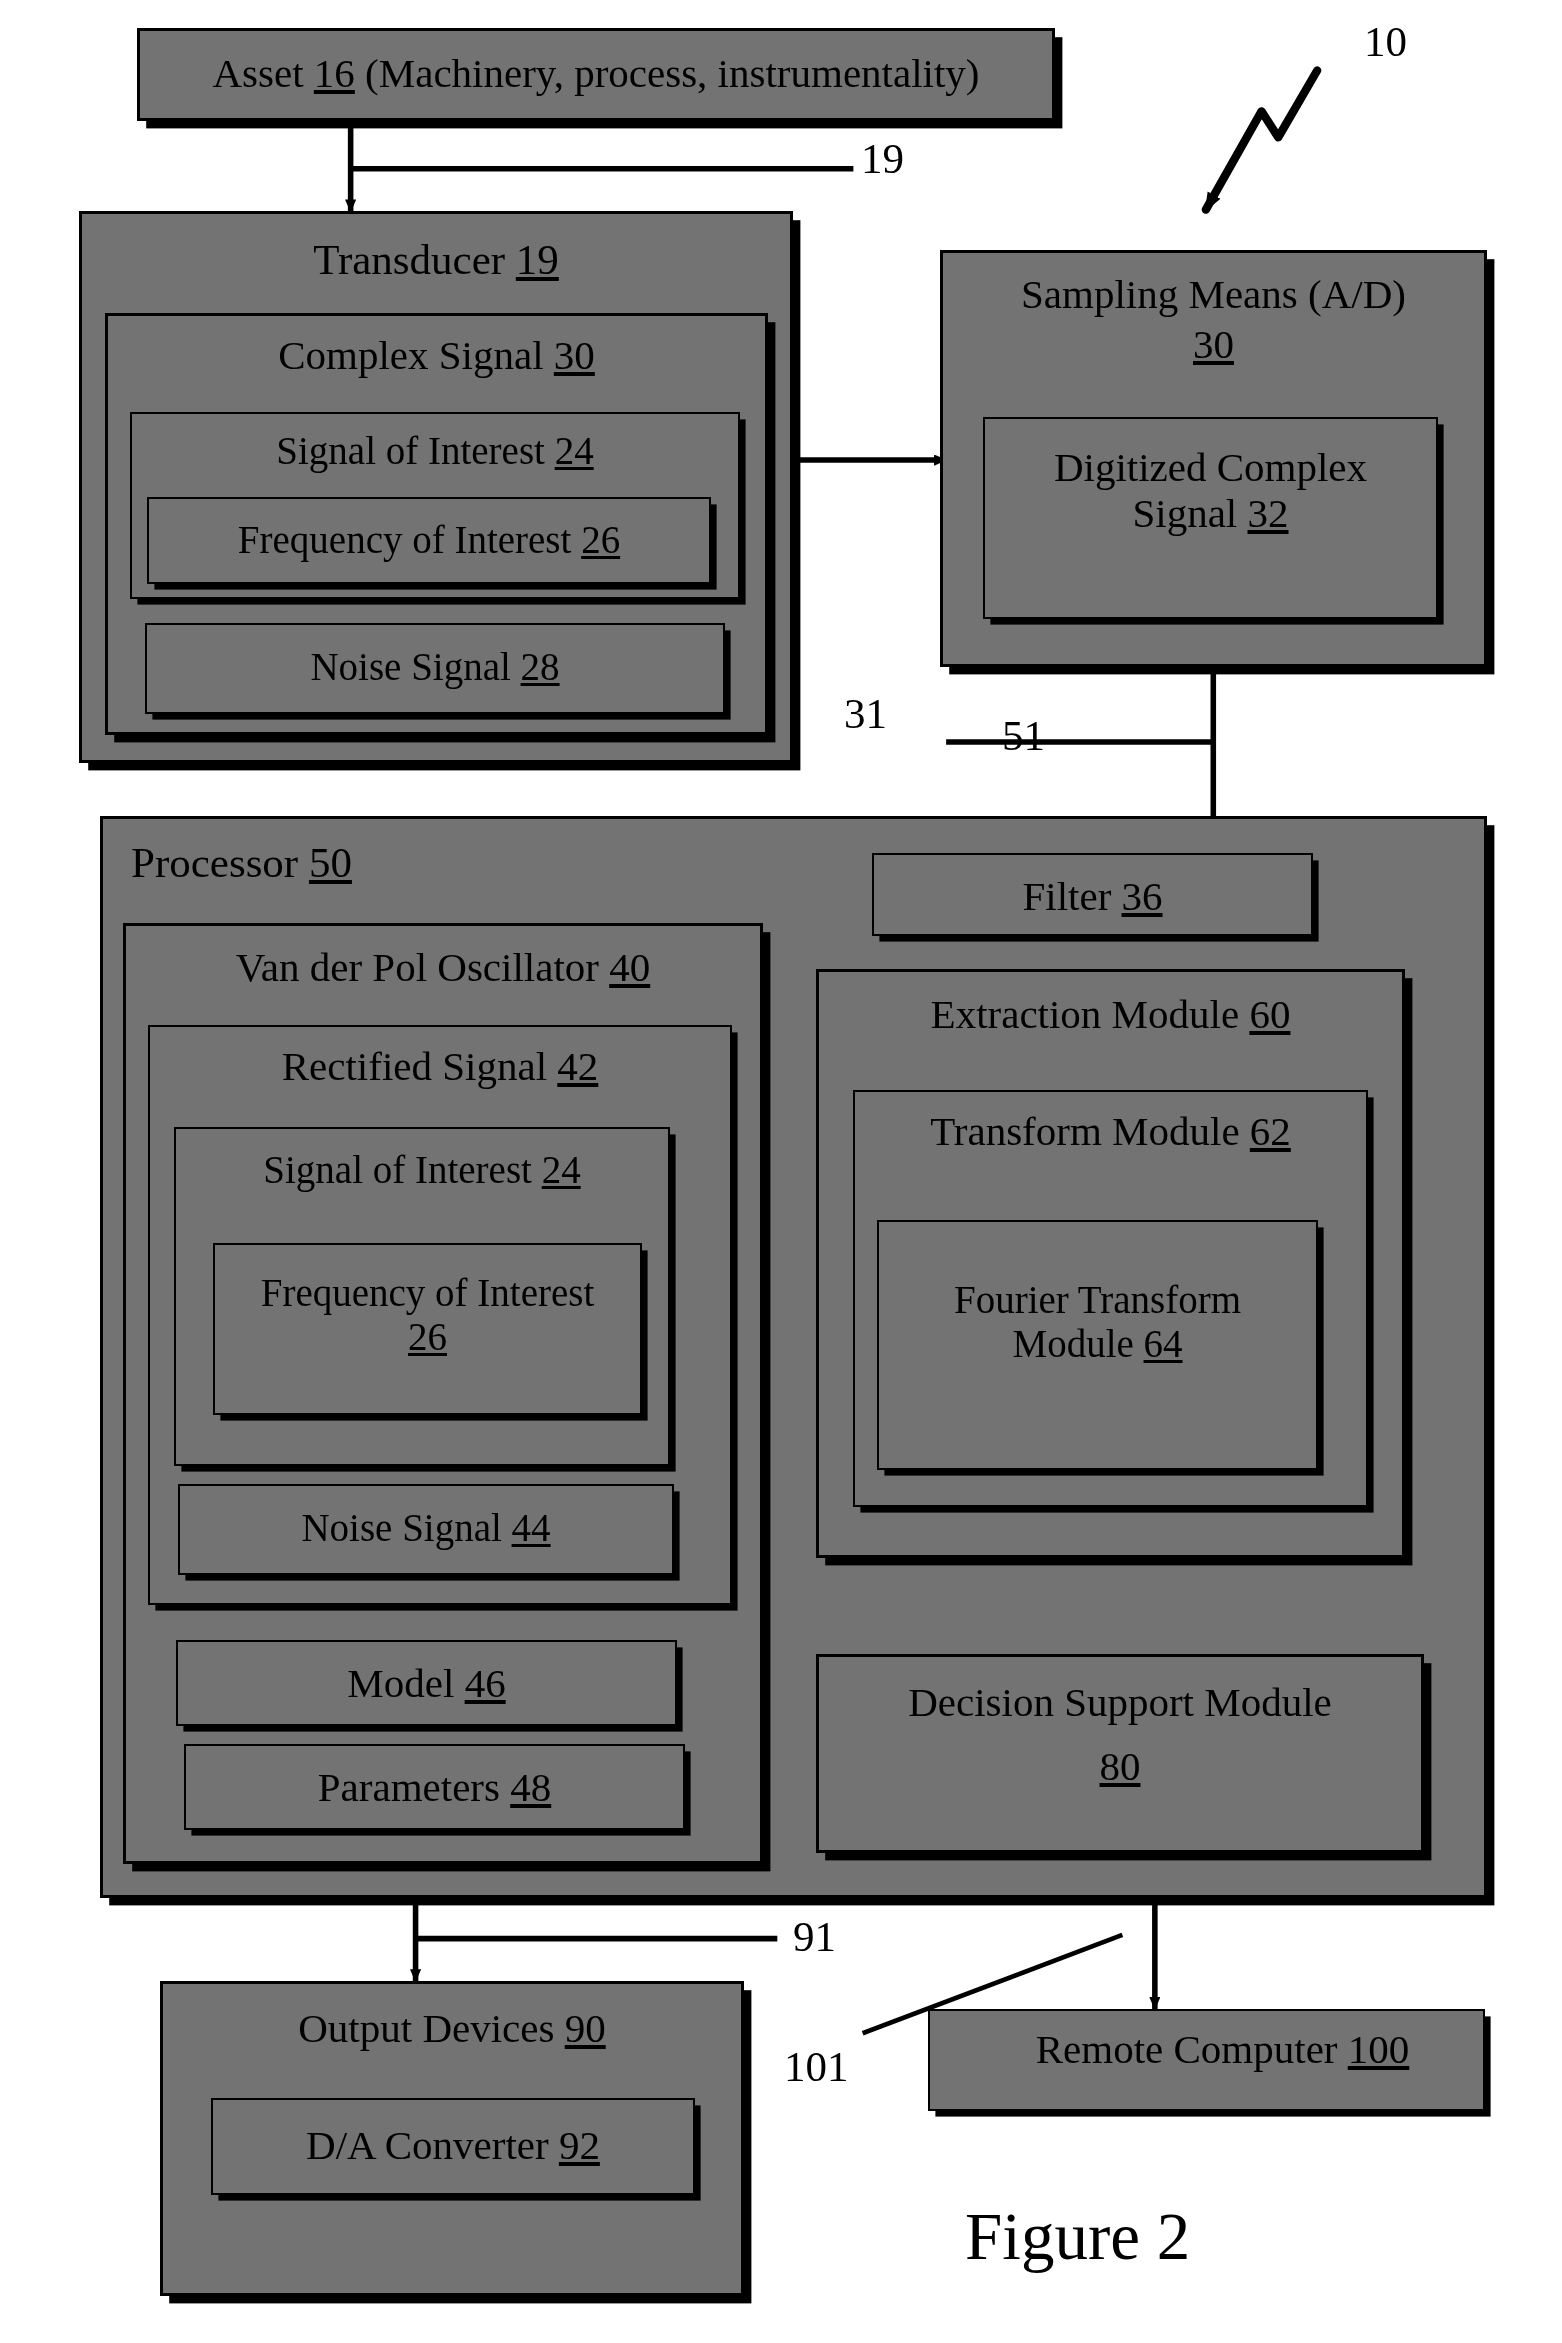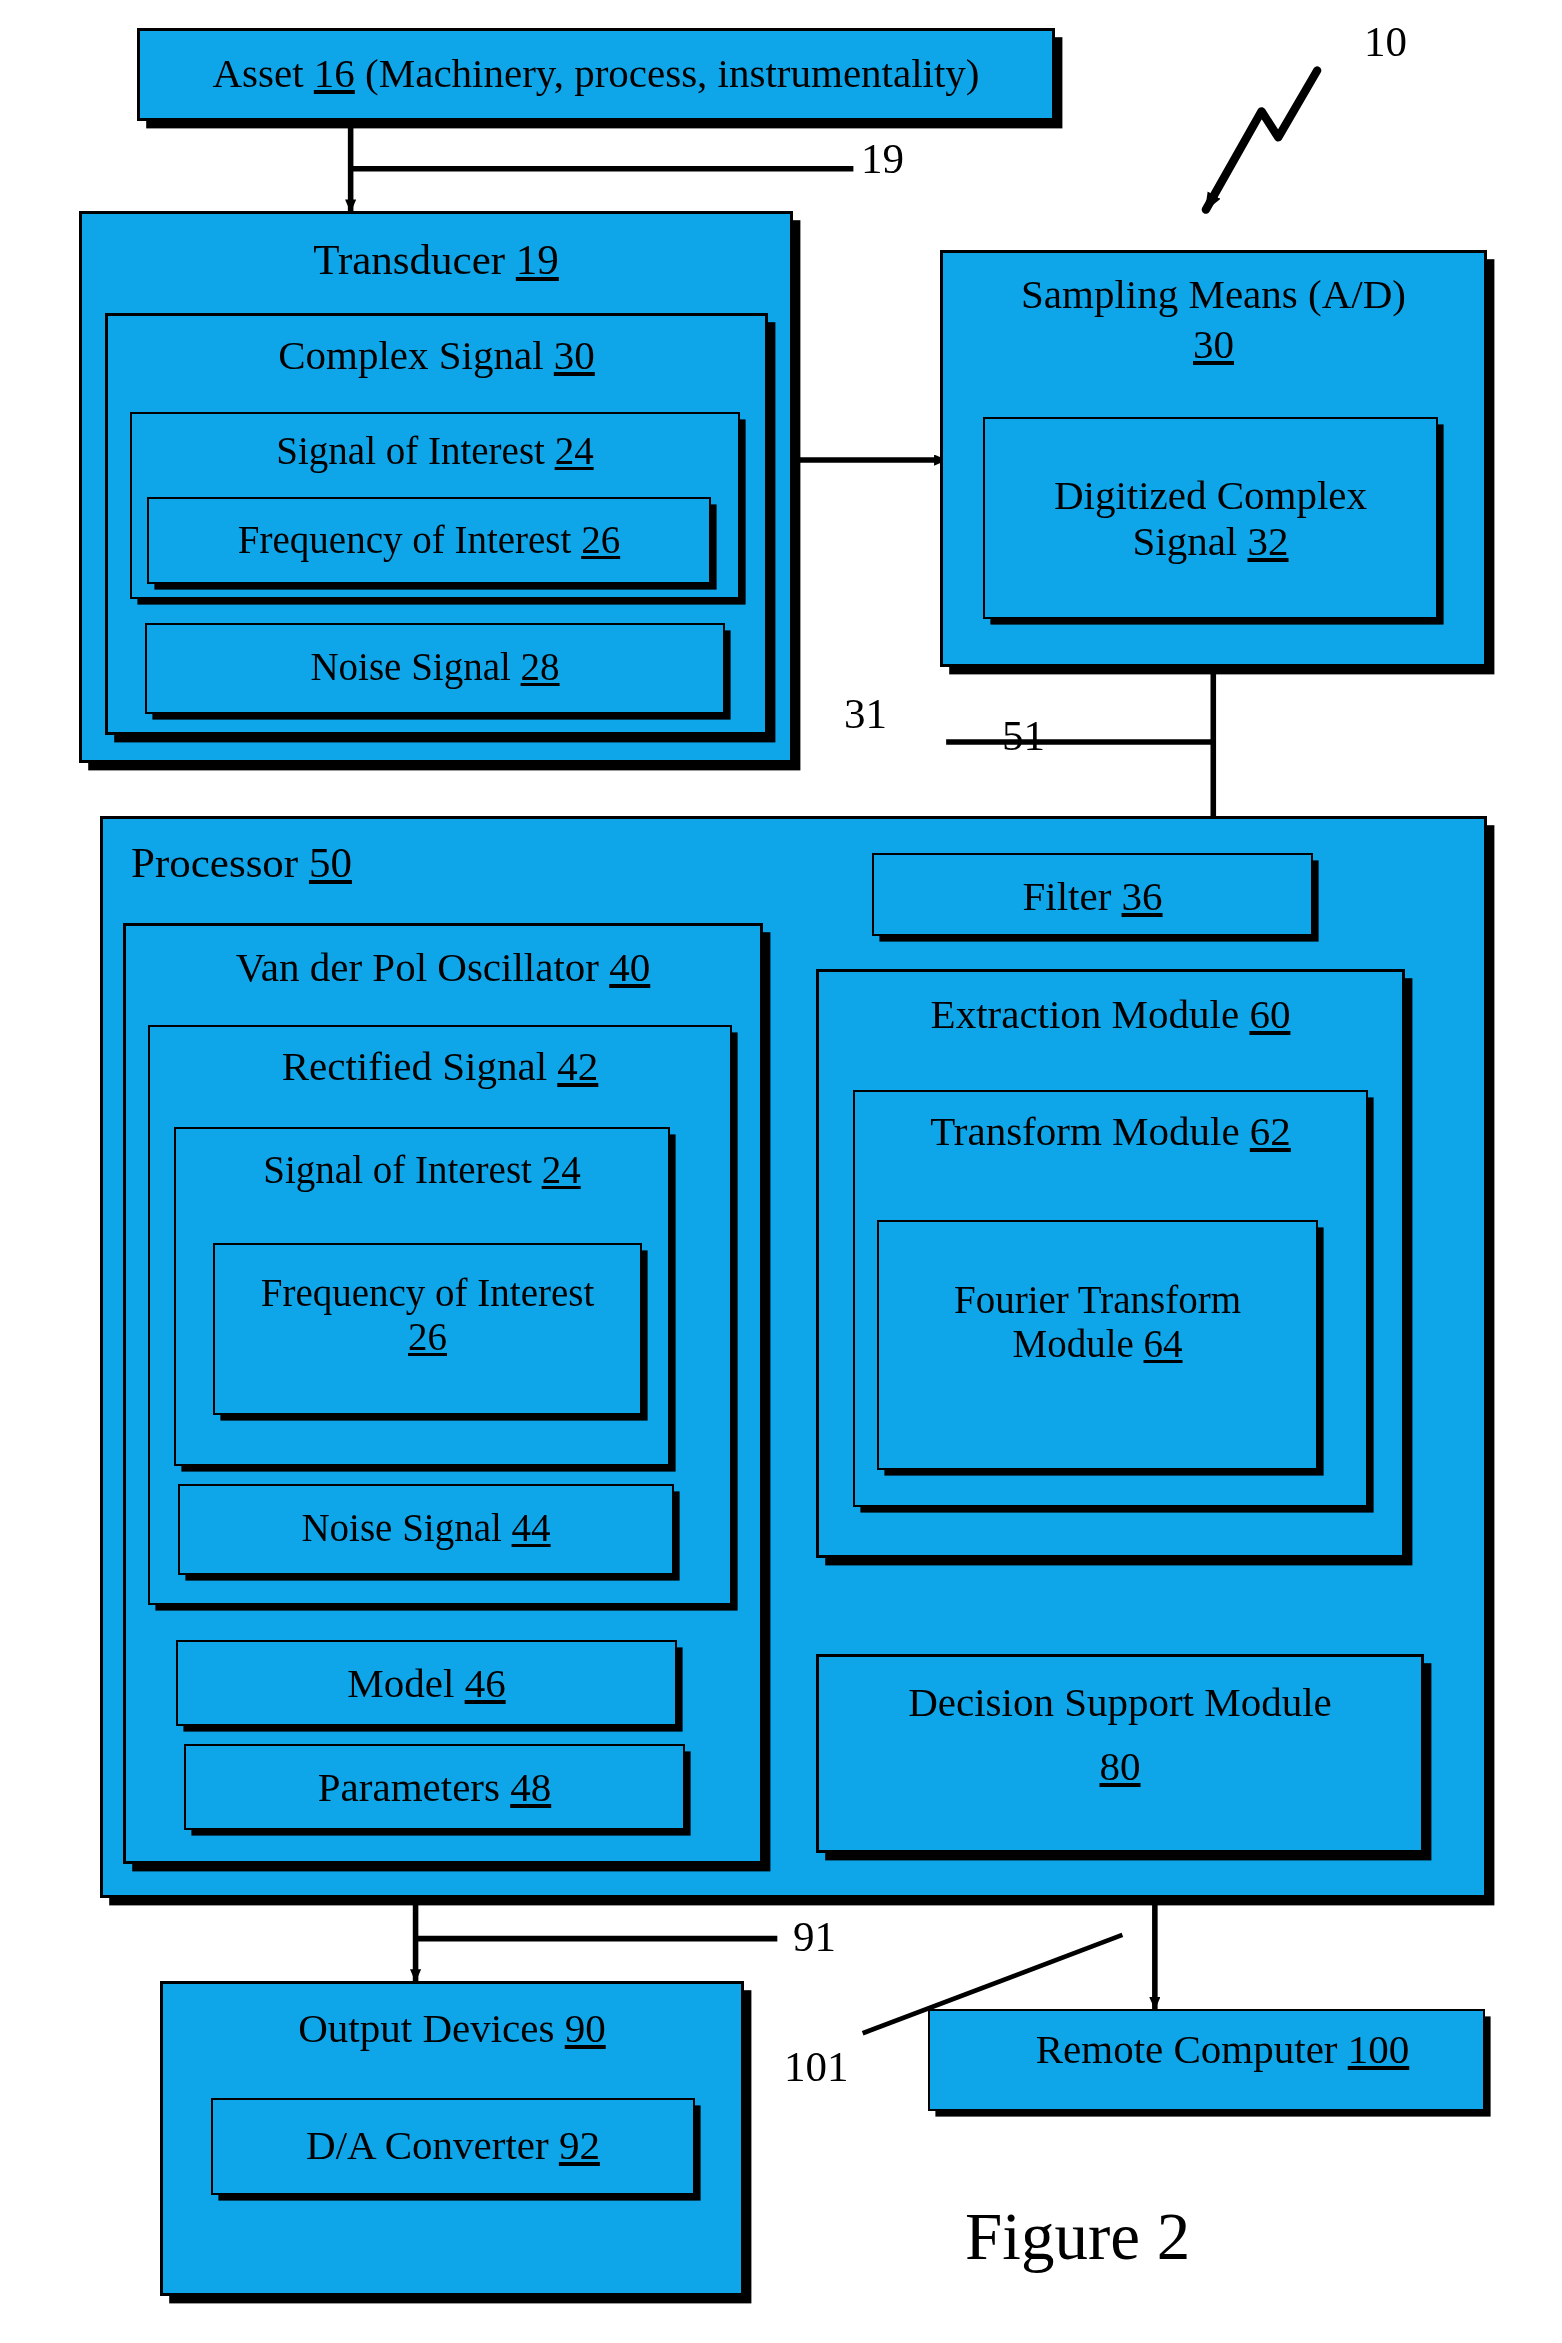--- a/index.html
+++ b/index.html
@@ -15,21 +15,21 @@
     position: relative;
     width: 1563px;
     height: 2344px;
     background: #ffffff;
     overflow: hidden;
   }
 
   
   .pbox {
     position: absolute;
-    background: #0ea5e9;
+    background: #737373;
     border: 3.7px solid #000000;
     box-shadow: 8.3px 8.3px 0 -0.9px #000000;
   }
   .pbox.thin { border-width: 2.8px; box-shadow: 6.5px 6.5px 0 -0.9px #000000; }
 
   .lbl {
     position: absolute;
     left: 0; right: 0;
     text-align: center;
     line-height: 1.12;
@@ -147,21 +147,21 @@
   <div class="pbox" style="left:940px; top:250px; width:547px; height:417px;">
     <div class="lbl t44" style="top:18.6px;">
       <span>Sampling Means (A/D)</span>
     </div>
     <div class="lbl t44" style="top:69px;">
       <u class="ref">30</u>
     </div>
   </div>
 
   <div class="pbox thin" style="left:983px; top:417px; width:455px; height:202px;">
-    <div class="lbl wrap t44" style="top:26px; padding:0 22px;margin-top:28px;">
+    <div class="lbl wrap t44" style="top:26px; padding:0 22px;">
       <span>Digitized Complex Signal </span><u class="ref">32</u>
     </div>
   </div>
 
   <div class="refnum" style="left:1002px; top:714px;">51</div>
 
   <div class="pbox" style="left:100px; top:816px; width:1387px; height:1082px;">
     <div class="lbl t46" style="top:20.4px; left:28px; right:auto; text-align:left;">
       <span>Processor </span><u class="ref">50</u>
     </div>

